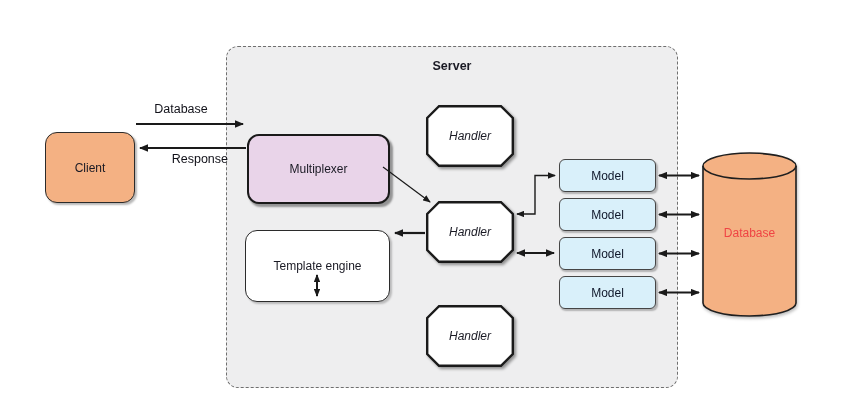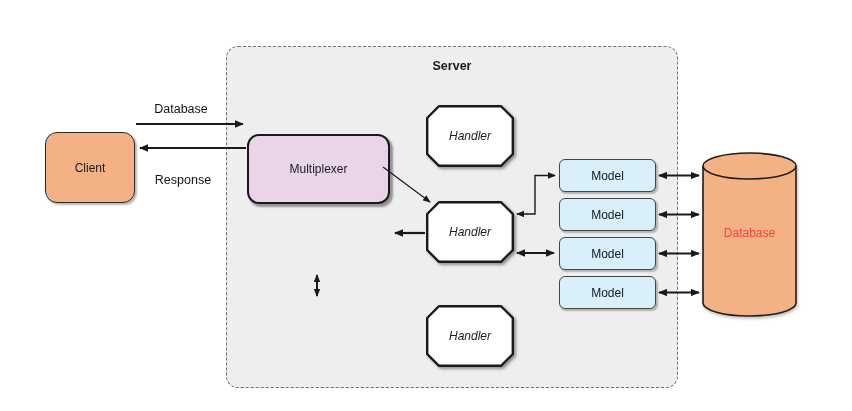--- a/index.html
+++ b/index.html
@@ -65,21 +65,21 @@
   .database-node svg{position:absolute;left:0;top:0;
     filter:drop-shadow(1.5px 2px 1.5px rgba(0,0,0,0.25));}
   .database-node .label{
     position:absolute;left:0;top:74px;width:100%;text-align:center;
     font-size:12px;color:#ef4444;
   }
 
   
   .edge-label{position:absolute;font-size:12.5px;color:#111119;text-align:center;}
   .request-label{left:140px;top:102px;width:82px;}
-  .response-label{left:138px;top:173px;width:90px;}
+  .response-label{left:138px;top:152px;width:90px;text-align:right;}
 
   
   .arrows{position:absolute;left:0;top:0;width:852px;height:411px;pointer-events:none;}
 </style>
 </head>
 <body>
 
 <div class="canvas">
 
   <div class="server-group">
@@ -108,20 +108,23 @@
     <span class="label">Handler</span>
   </div>
 
   <div class="handler-node" style="top:305px;">
     <svg width="88" height="62" viewBox="0 0 88 62">
       <polygon points="13,1.2 75,1.2 86.8,13 86.8,49 75,60.8 13,60.8 1.2,49 1.2,13" fill="#ffffff" stroke="#1a1a1a" stroke-width="2.4"></polygon>
     </svg>
     <span class="label">Handler</span>
   </div>
 
+  <div class="rbox template-engine-node">
+    <span>Template engine</span>
+  </div>
 
 
   <div class="model-node" style="top:159px;">
     <span>Model</span>
   </div>
   <div class="model-node" style="top:198px;">
     <span>Model</span>
   </div>
   <div class="model-node" style="top:237px;">
     <span>Model</span>

